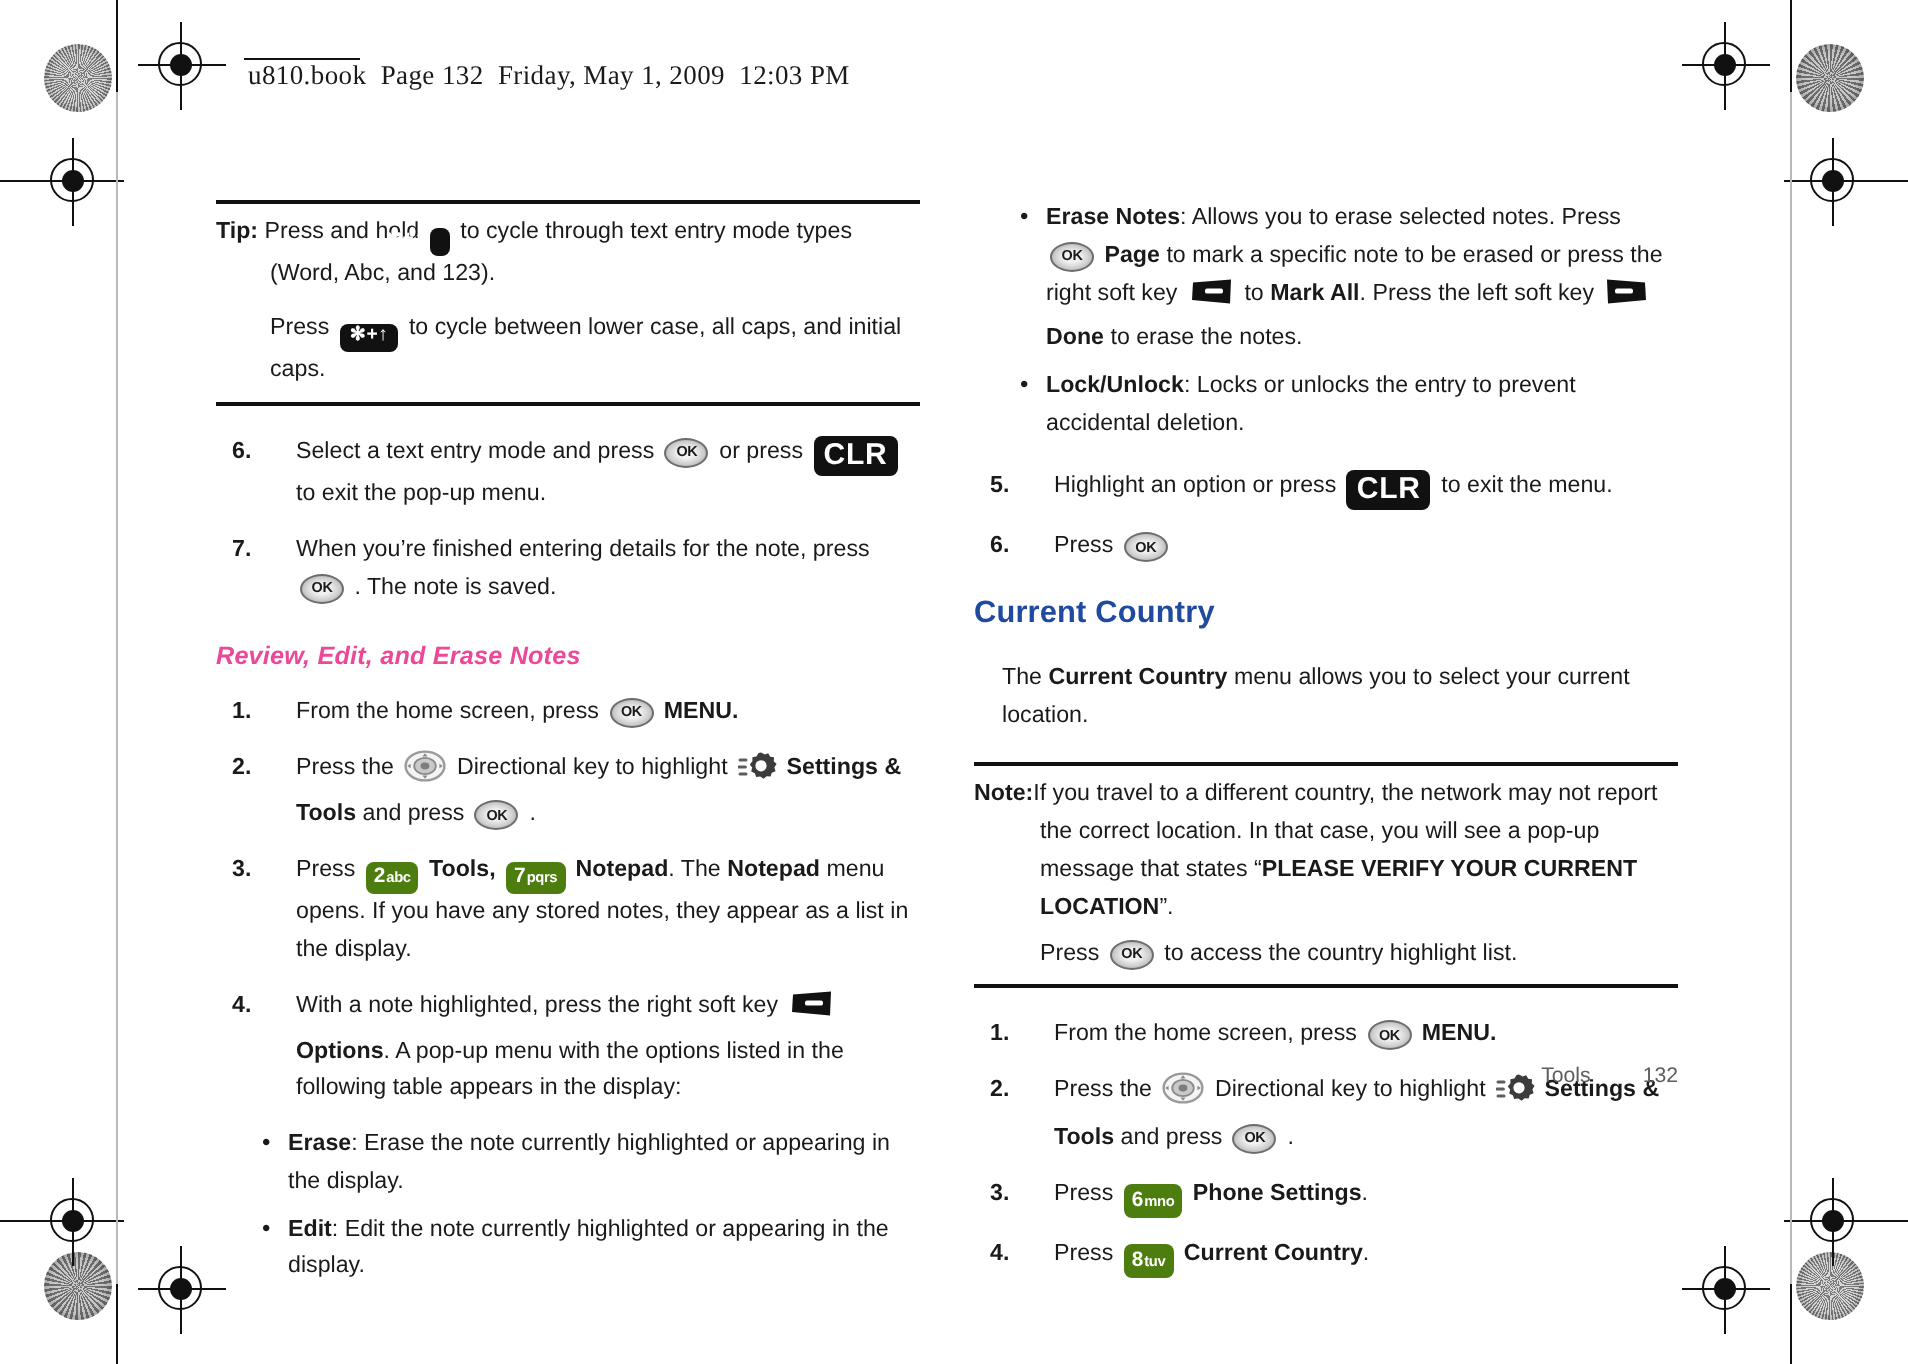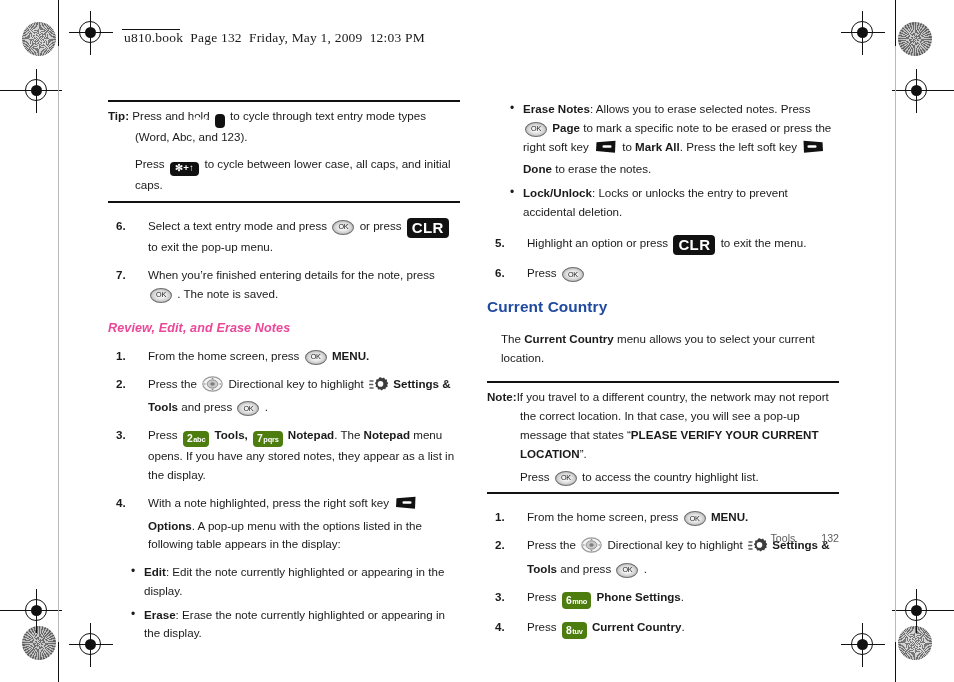--- a/index.html
+++ b/index.html
@@ -124,21 +124,21 @@
   .key-ok {
     width: 22px; height: 15px; border-radius: 50%;
     background: radial-gradient(ellipse at center, #f2f2f2 28%, #cfcfcf 60%, #8e8e8e 100%);
     border: 1.4px solid #6d6d6d;
     box-sizing: border-box;
     position: relative;
   }
   .key-ok span {
     position: absolute; left: 0; right: 0; top: 50%;
     transform: translateY(-50%);
-    text-align: center; font-size: 7.2px; font-weight: normal;
+    text-align: center; font-size: 7.2px; font-weight: bold;
     color: #1a1a1a; letter-spacing: -0.2px;
     font-family: "Liberation Sans", sans-serif;
   }
   
   .key-dark {
     background: #111; color: #fff; border-radius: 4px;
     padding: 1.5px 5px 2px 5px; font-weight: bold;
     font-size: 15px; letter-spacing: .4px; line-height: 1.1;
     vertical-align: -3px;
   }
@@ -334,24 +334,24 @@
           <path d="M2.5 2.2 L21.5 0.8 L21 12.8 L2.0 11.0 Z" fill="#111"></path>
           <rect x="8.5" y="5.2" width="9" height="2.6" rx="1.1" fill="#fff"></rect>
         </svg>
       </span>
       <b>Options</b><span>. A pop-up menu with the options listed in the following table appears in the display:</span>
     </li>
   </ul>
 
   <ul class="bullets sub">
     <li class="bul">
+      <b>Erase</b><span>: Erase the note currently highlighted or appearing in the display.</span>
+    </li>
+    <li class="bul">
       <b>Edit</b><span>: Edit the note currently highlighted or appearing in the display.</span>
-    </li>
-    <li class="bul">
-      <b>Erase</b><span>: Erase the note currently highlighted or appearing in the display.</span>
     </li>
   </ul>
 </div>
 
 <div class="col col-right">
 
   <ul class="bullets" style="margin-left:22px;">
     <li class="bul">
       <b>Erase Notes</b><span>: Allows you to erase selected notes. Press</span>
       <span class="key key-ok"><span>OK</span></span>

